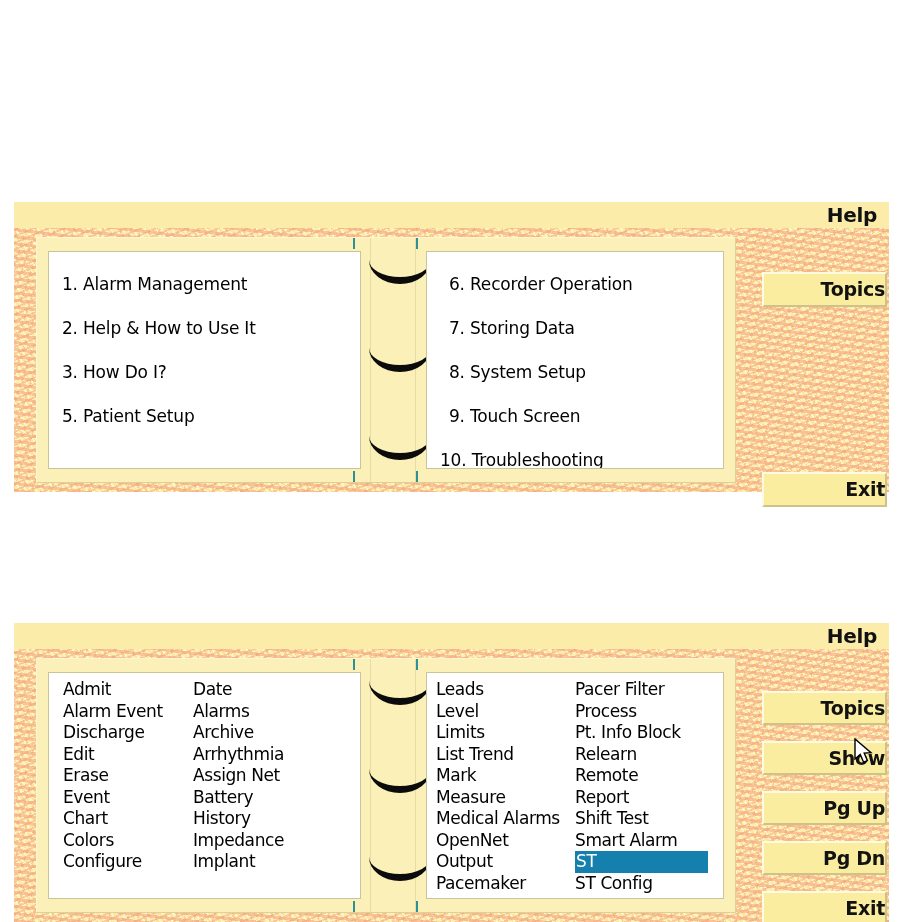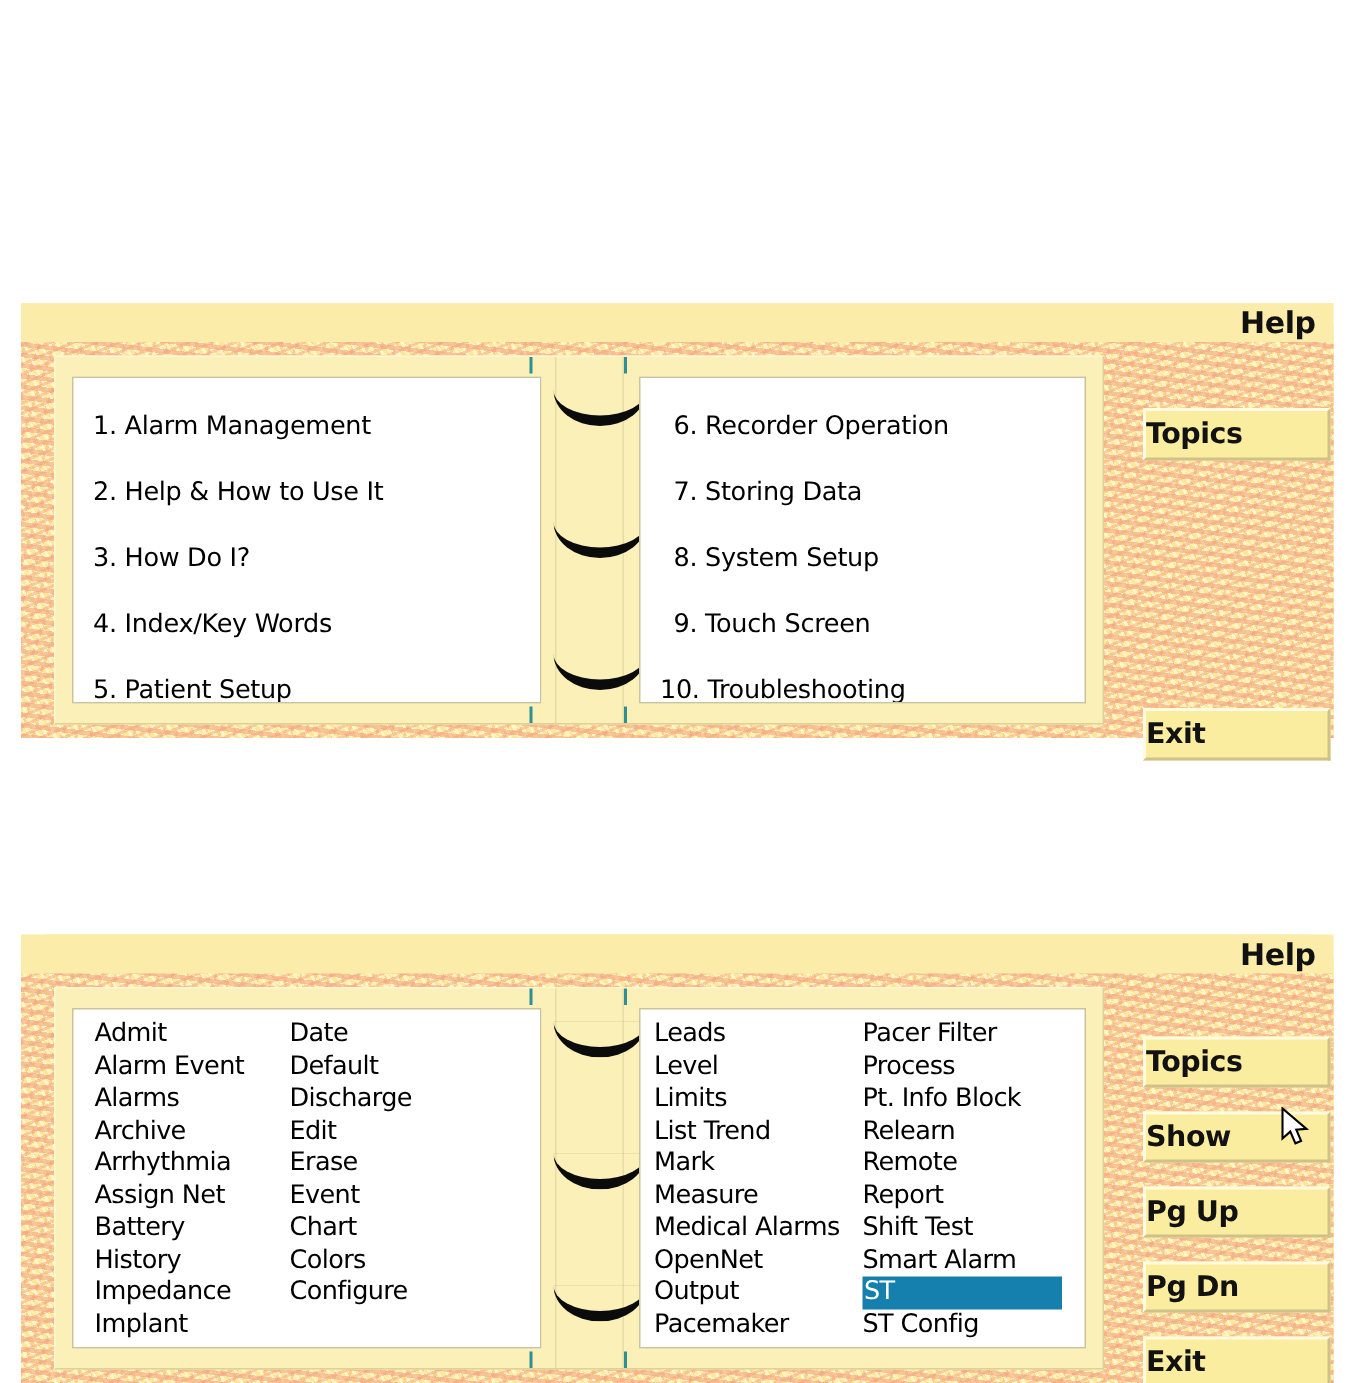--- a/index.html
+++ b/index.html
@@ -174,21 +174,21 @@
   .btn {
     position: absolute;
     left: 748px;
     width: 125px;
     background: #fbeda0;
     border-top: 2px solid #fffbe0;
     border-left: 2px solid #fffbe0;
     border-right: 2px solid #cfc288;
     border-bottom: 2px solid #cfc288;
     box-sizing: border-box;
-    text-align: left;
+    text-align: right;
     font-family: "DejaVu Sans", sans-serif;
     font-size: 19px;
     font-weight: bold;
     color: #121212;
     cursor: default;
     letter-spacing: -0.3px;
   }
 
   
   .help-window.top .btn.topics { top: 44px; height: 35px; line-height: 31px; }
@@ -224,21 +224,20 @@
 
   <div class="window-body">
 
     <div class="book">
 
       <div class="page left">
         <div class="topic-list">
           <div class="topic-row">1. Alarm Management</div>
           <div class="topic-row">2. Help &amp; How to Use It</div>
           <div class="topic-row">3. How Do I?</div>
-          <div class="topic-row">4. Index/Key Words</div>
           <div class="topic-row">5. Patient Setup</div>
         </div>
       </div>
 
       <div class="spine">
         <div class="spine-edge a"></div>
         <div class="spine-edge b"></div>
         <div class="staple" style="top:22px"></div>
         <div class="staple" style="top:110px"></div>
         <div class="staple" style="top:198px"></div>
@@ -273,21 +272,20 @@
 
   <div class="window-body">
 
     <div class="book">
 
       <div class="page left">
         <div class="index-grid">
           <div class="idx">Admit</div>
           <div class="idx">Date</div>
           <div class="idx">Alarm Event</div>
-          <div class="idx">Default</div>
           <div class="idx">Alarms</div>
           <div class="idx">Discharge</div>
           <div class="idx">Archive</div>
           <div class="idx">Edit</div>
           <div class="idx">Arrhythmia</div>
           <div class="idx">Erase</div>
           <div class="idx">Assign Net</div>
           <div class="idx">Event</div>
           <div class="idx">Battery</div>
           <div class="idx">Chart</div>

